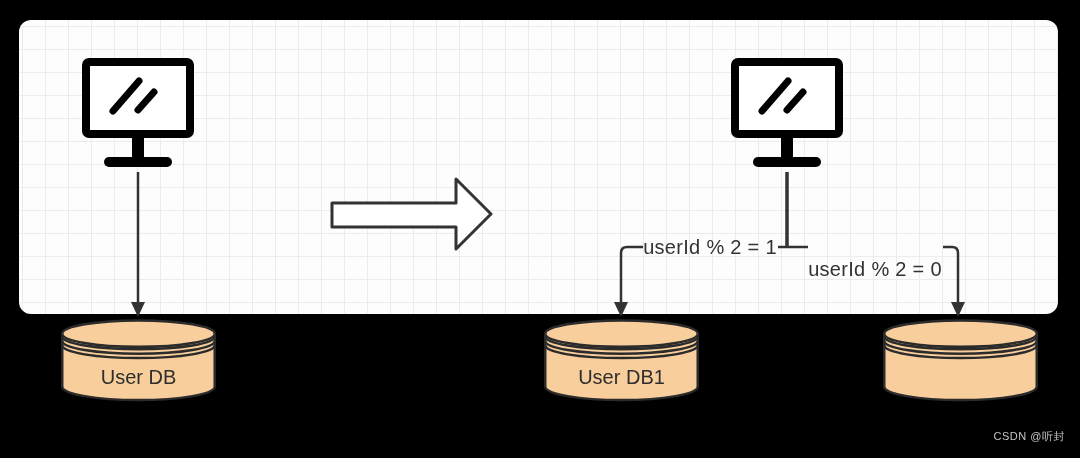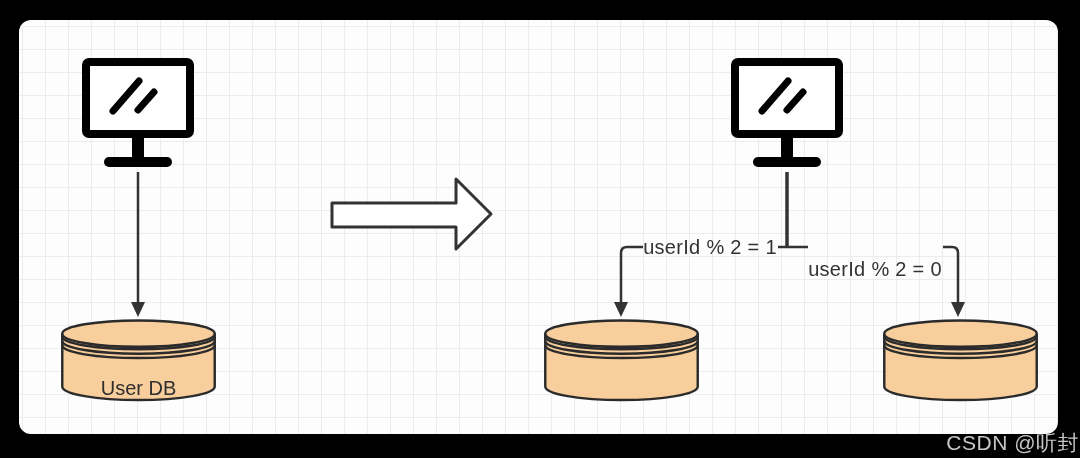--- a/index.html
+++ b/index.html
@@ -12,21 +12,21 @@
     height: 458px;
     background: #000000;
     overflow: hidden;
   }
 
   .canvas {
     position: absolute;
     left: 19px;
     top: 20px;
     width: 1039px;
-    height: 414px;
+    height: 294px;
     background-color: #fdfdfd;
     background-image:
       linear-gradient(#ececec 1px, transparent 1px),
       linear-gradient(90deg, #ececec 1px, transparent 1px);
     background-size: 23px 23px;
     background-position: 3px 6px;
     border-radius: 12px;
   }
 
   .abs { position: absolute; }
@@ -50,34 +50,34 @@
 
   .db {
     position: absolute;
     width: 157px;
     height: 86px;
   }
   .db svg { display: block; width: 157px; height: 86px; }
   .db-label {
     position: absolute;
     left: 50%;
-    top: 70px;
+    top: 59px;
     transform: translate(-50%, -50%);
     font-size: 20px;
     color: #2e2e2e;
     white-space: nowrap;
   }
 
   .monitor { width: 112px; height: 110px; }
 
   .watermark {
     position: absolute;
-    right: 1px;
+    right: 15px;
     top: 429px;
-    font-size: 21px;
+    font-size: 11px;
     color: #c6c6c6;
     letter-spacing: 0.5px;
     white-space: nowrap;
   }
 </style>
 </head>
 <body>
 
 <div class="frame">
   <div class="canvas">
@@ -134,20 +134,21 @@
     </div>
 
     <div class="db" style="left:524px; top:298px;">
       <svg viewBox="0 0 160 88" xmlns="http://www.w3.org/2000/svg">
         <path d="M2,16 L2,70 A78,14 0 0 0 158,70 L158,16" fill="#f8ce9c" stroke="#2b2b2b" stroke-width="2.5"></path>
         <ellipse cx="80" cy="16" rx="78" ry="13.5" fill="#f8ce9c" stroke="#2b2b2b" stroke-width="2.5"></ellipse>
         <path d="M2,19 A78,13 0 0 0 158,19" fill="none" stroke="#2b2b2b" stroke-width="2.5"></path>
         <path d="M2,23.5 A78,13 0 0 0 158,23.5" fill="none" stroke="#2b2b2b" stroke-width="2.5"></path>
         <path d="M2,28 A78,13 0 0 0 158,28" fill="none" stroke="#2b2b2b" stroke-width="2.5"></path>
       </svg>
+      <span class="db-label">User DB1</span>
     </div>
 
     <div class="db" style="left:863px; top:298px;">
       <svg viewBox="0 0 160 88" xmlns="http://www.w3.org/2000/svg">
         <path d="M2,16 L2,70 A78,14 0 0 0 158,70 L158,16" fill="#f8ce9c" stroke="#2b2b2b" stroke-width="2.5"></path>
         <ellipse cx="80" cy="16" rx="78" ry="13.5" fill="#f8ce9c" stroke="#2b2b2b" stroke-width="2.5"></ellipse>
         <path d="M2,19 A78,13 0 0 0 158,19" fill="none" stroke="#2b2b2b" stroke-width="2.5"></path>
         <path d="M2,23.5 A78,13 0 0 0 158,23.5" fill="none" stroke="#2b2b2b" stroke-width="2.5"></path>
         <path d="M2,28 A78,13 0 0 0 158,28" fill="none" stroke="#2b2b2b" stroke-width="2.5"></path>
       </svg>

